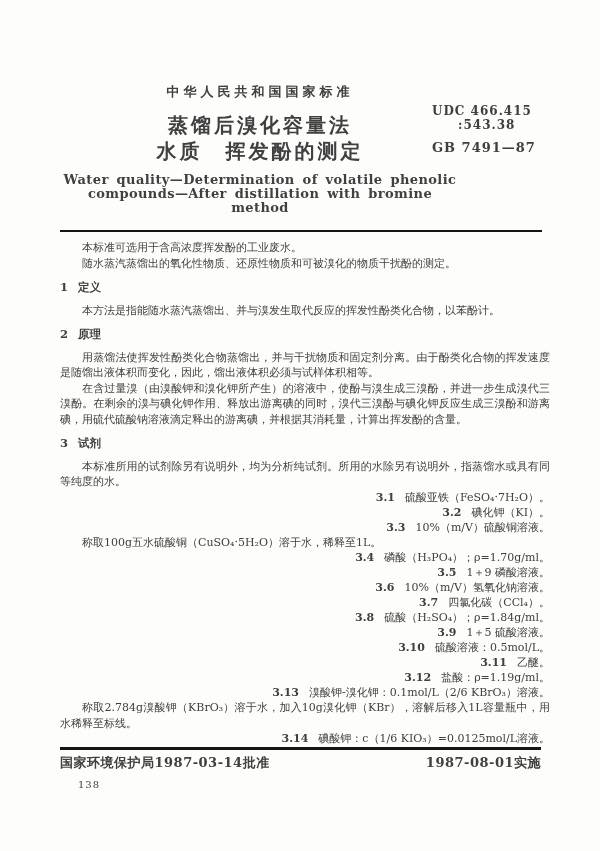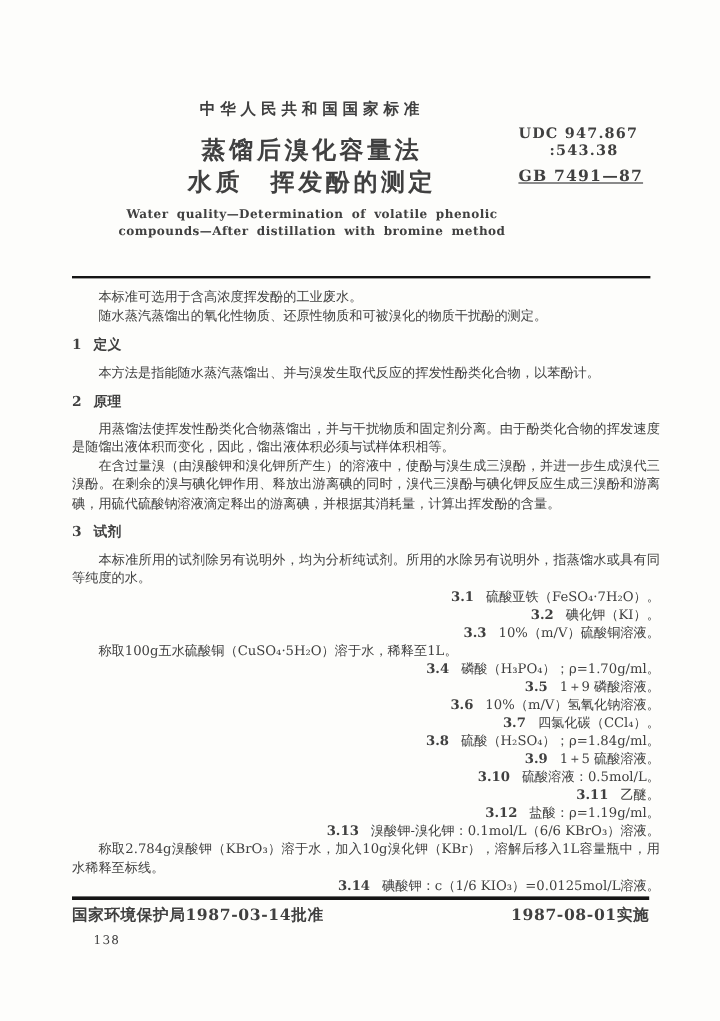--- a/index.html
+++ b/index.html
@@ -11,25 +11,25 @@
     color:#404040;
     overflow:hidden;
   }
   .content { position:absolute; left:60px; top:0; width:490px; }
 
   
   .header { position:relative; height:230px; }
   .header-left { width:400px; text-align:center; padding-top:84px; }
   .std-label { font-size:13px; font-weight:bold; letter-spacing:4px; line-height:15px; }
   .title-zh { margin-top:13px; font-size:20px; font-weight:bold; letter-spacing:3px; line-height:26px; }
-  .title-en { margin-top:9px; font-size:10px; font-weight:bold; letter-spacing:0.4px; word-spacing:3px; line-height:14px; }
+  .title-en { margin-top:9px; font-size:13px; font-weight:bold; letter-spacing:0.4px; word-spacing:3px; line-height:14px; }
   .header-right { position:absolute; top:104px; left:372px; width:120px; font-weight:bold; }
   .udc1 { font-size:12px; letter-spacing:1px; line-height:14px; }
   .udc2 { font-size:12px; letter-spacing:1px; line-height:14px; padding-left:26px; }
-  .gb   { margin-top:8px; font-size:13px; letter-spacing:1px;text-decoration:underline; }
+  .gb   { margin-top:8px; font-size:13px; letter-spacing:1px; }
 
   .rule-top { border-top:2px solid #151515; width:482px; }
 
   
   .body { width:490px; font-size:11px; line-height:15.5px; text-align:justify; margin-top:8px; }
   .body p { margin:0; }
   .para { text-indent:2em; }
   .sec-h { font-weight:bold; font-size:11.5px; margin:9px 0 7px 0; text-align:left; }
   .sec-h .h-no { margin-right:10px; }
   .reagent { padding-left:22px; line-height:15px; text-align:right; white-space:nowrap; }
@@ -57,21 +57,21 @@
         <div class="title-zh">
           <div>蒸馏后溴化容量法</div>
           <div>水质　挥发酚的测定</div>
         </div>
         <div class="title-en">
           <div>Water quality—Determination of volatile phenolic</div>
           <div>compounds—After distillation with bromine method</div>
         </div>
       </div>
       <div class="header-right">
-        <div class="udc1">UDC 947.867</div>
+        <div class="udc1">UDC 466.415</div>
         <div class="udc2">:543.38</div>
         <div class="gb">GB 7491—87</div>
       </div>
     </div>
 
     <div class="rule-top"></div>
 
     <div class="body">
       <p class="para">本标准可选用于含高浓度挥发酚的工业废水。</p>
       <p class="para">随水蒸汽蒸馏出的氧化性物质、还原性物质和可被溴化的物质干扰酚的测定。</p>
@@ -98,21 +98,21 @@
       <p class="para note">称取100g五水硫酸铜（CuSO₄·5H₂O）溶于水，稀释至1L。</p>
       <p class="reagent"><span class="r-no">3.4</span><span>磷酸（H₃PO₄）；ρ=1.70g/ml。</span></p>
       <p class="reagent"><span class="r-no">3.5</span><span>1＋9 磷酸溶液。</span></p>
       <p class="reagent"><span class="r-no">3.6</span><span>10%（m/V）氢氧化钠溶液。</span></p>
       <p class="reagent"><span class="r-no">3.7</span><span>四氯化碳（CCl₄）。</span></p>
       <p class="reagent"><span class="r-no">3.8</span><span>硫酸（H₂SO₄）；ρ=1.84g/ml。</span></p>
       <p class="reagent"><span class="r-no">3.9</span><span>1＋5 硫酸溶液。</span></p>
       <p class="reagent"><span class="r-no">3.10</span><span>硫酸溶液：0.5mol/L。</span></p>
       <p class="reagent"><span class="r-no">3.11</span><span>乙醚。</span></p>
       <p class="reagent"><span class="r-no">3.12</span><span>盐酸：ρ=1.19g/ml。</span></p>
-      <p class="reagent"><span class="r-no">3.13</span><span>溴酸钾-溴化钾：0.1mol/L（6/6 KBrO₃）溶液。</span></p>
+      <p class="reagent"><span class="r-no">3.13</span><span>溴酸钾-溴化钾：0.1mol/L（2/6 KBrO₃）溶液。</span></p>
       <p class="para note">称取2.784g溴酸钾（KBrO₃）溶于水，加入10g溴化钾（KBr），溶解后移入1L容量瓶中，用水稀释至标线。</p>
       <p class="reagent"><span class="r-no">3.14</span><span>碘酸钾：c（1/6 KIO₃）=0.0125mol/L溶液。</span></p>
     </div>
   </div>
 
   <div class="footer-rule"></div>
   <div class="footer-row">
     <span>国家环境保护局1987-03-14批准</span>
     <span>1987-08-01实施</span>
   </div>

